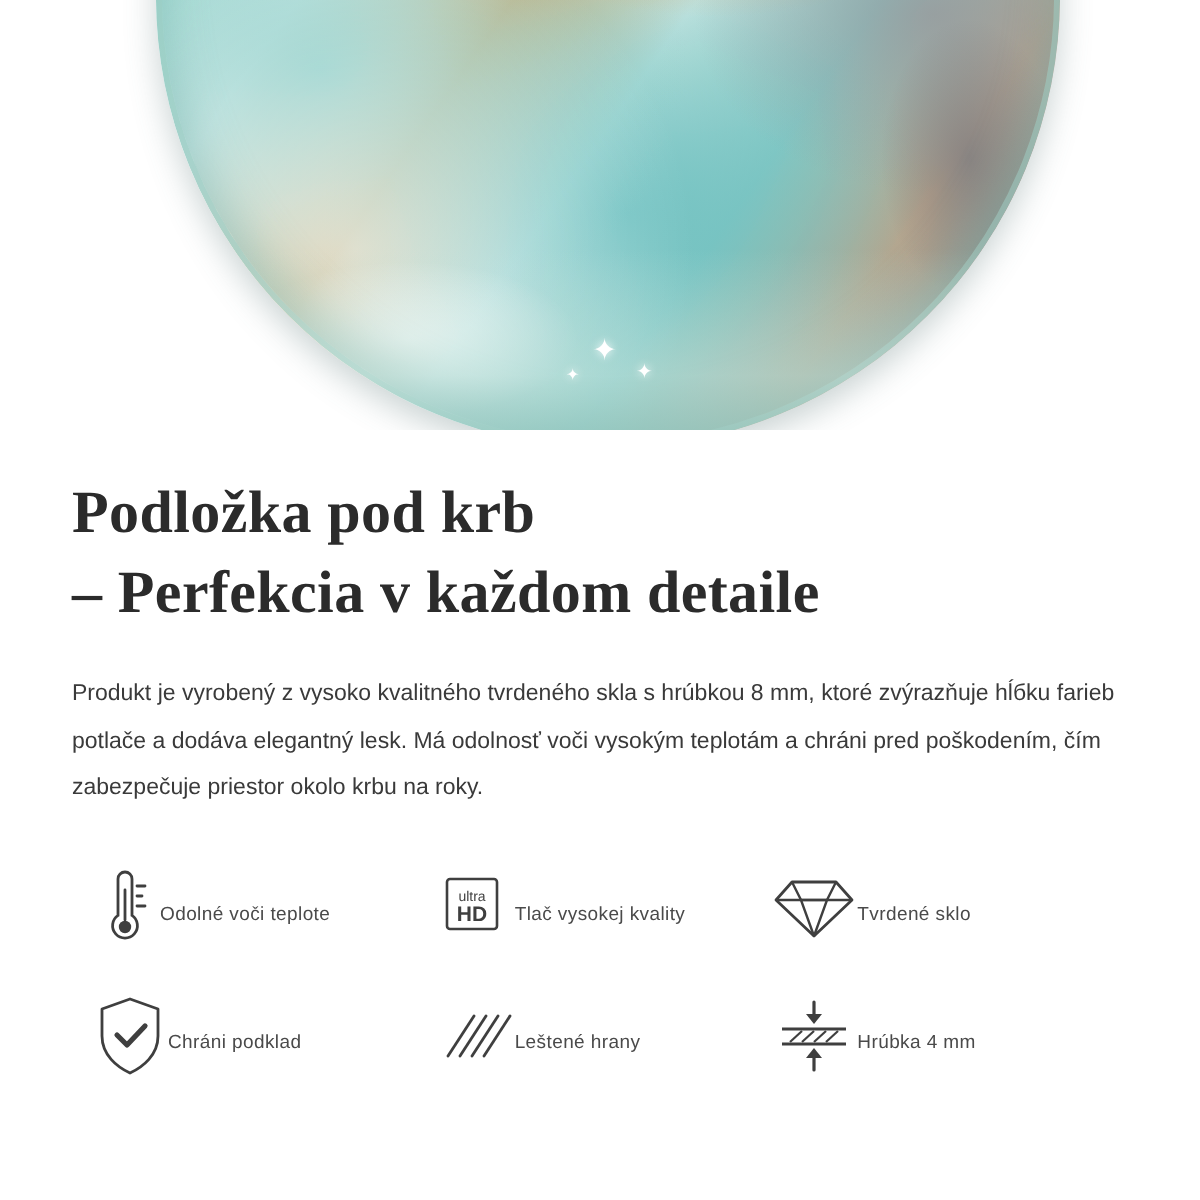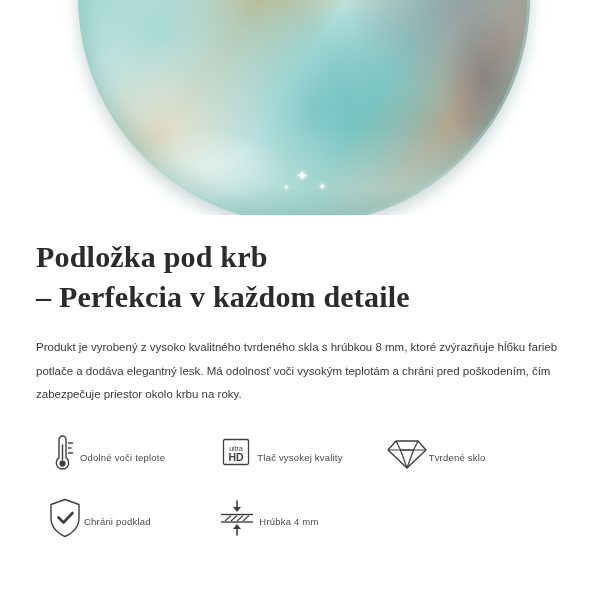--- a/index.html
+++ b/index.html
@@ -204,20 +204,33 @@
       <div class="feature">
         <div class="feature-icon">
           <svg width="38" height="44" viewBox="0 0 38 44">
             <path d="M19 3.5 L33 8.5 V22 c0 9.5 -7.5 15.5 -14 18.5 C12.5 37.5 5 31.5 5 22 V8.5 Z" fill="none" stroke="#3f3f3f" stroke-width="1.4" stroke-linejoin="round"></path>
             <path d="M12.5 21.5 l5 5 l9 -9.5" fill="none" stroke="#3f3f3f" stroke-width="2.6" stroke-linecap="round" stroke-linejoin="round"></path>
           </svg>
         </div>
         <div class="feature-label">Chráni podklad</div>
       </div>
 
+      <div class="feature">
+        <div class="feature-icon">
+          <svg width="42" height="34" viewBox="0 0 42 34">
+            <g stroke="#3f3f3f" stroke-width="1.4" stroke-linecap="round">
+              <line x1="9" y1="27" x2="22" y2="7"></line>
+              <line x1="15" y1="27" x2="28" y2="7"></line>
+              <line x1="21" y1="27" x2="34" y2="7"></line>
+              <line x1="27" y1="27" x2="40" y2="7"></line>
+            </g>
+          </svg>
+        </div>
+        <div class="feature-label">Leštené hrany</div>
+      </div>
 
       <div class="feature">
         <div class="feature-icon">
           <svg width="44" height="42" viewBox="0 0 44 42">
             <line x1="22" y1="4" x2="22" y2="13" stroke="#3f3f3f" stroke-width="1.6" stroke-linecap="round"></line>
             <path d="M18 10 L22 15 L26 10 Z" fill="#3f3f3f"></path>
             <line x1="6" y1="17.5" x2="38" y2="17.5" stroke="#3f3f3f" stroke-width="1.4"></line>
             <g stroke="#3f3f3f" stroke-width="1.1">
               <line x1="10" y1="24" x2="16" y2="18.5"></line>
               <line x1="16" y1="24" x2="22" y2="18.5"></line>

